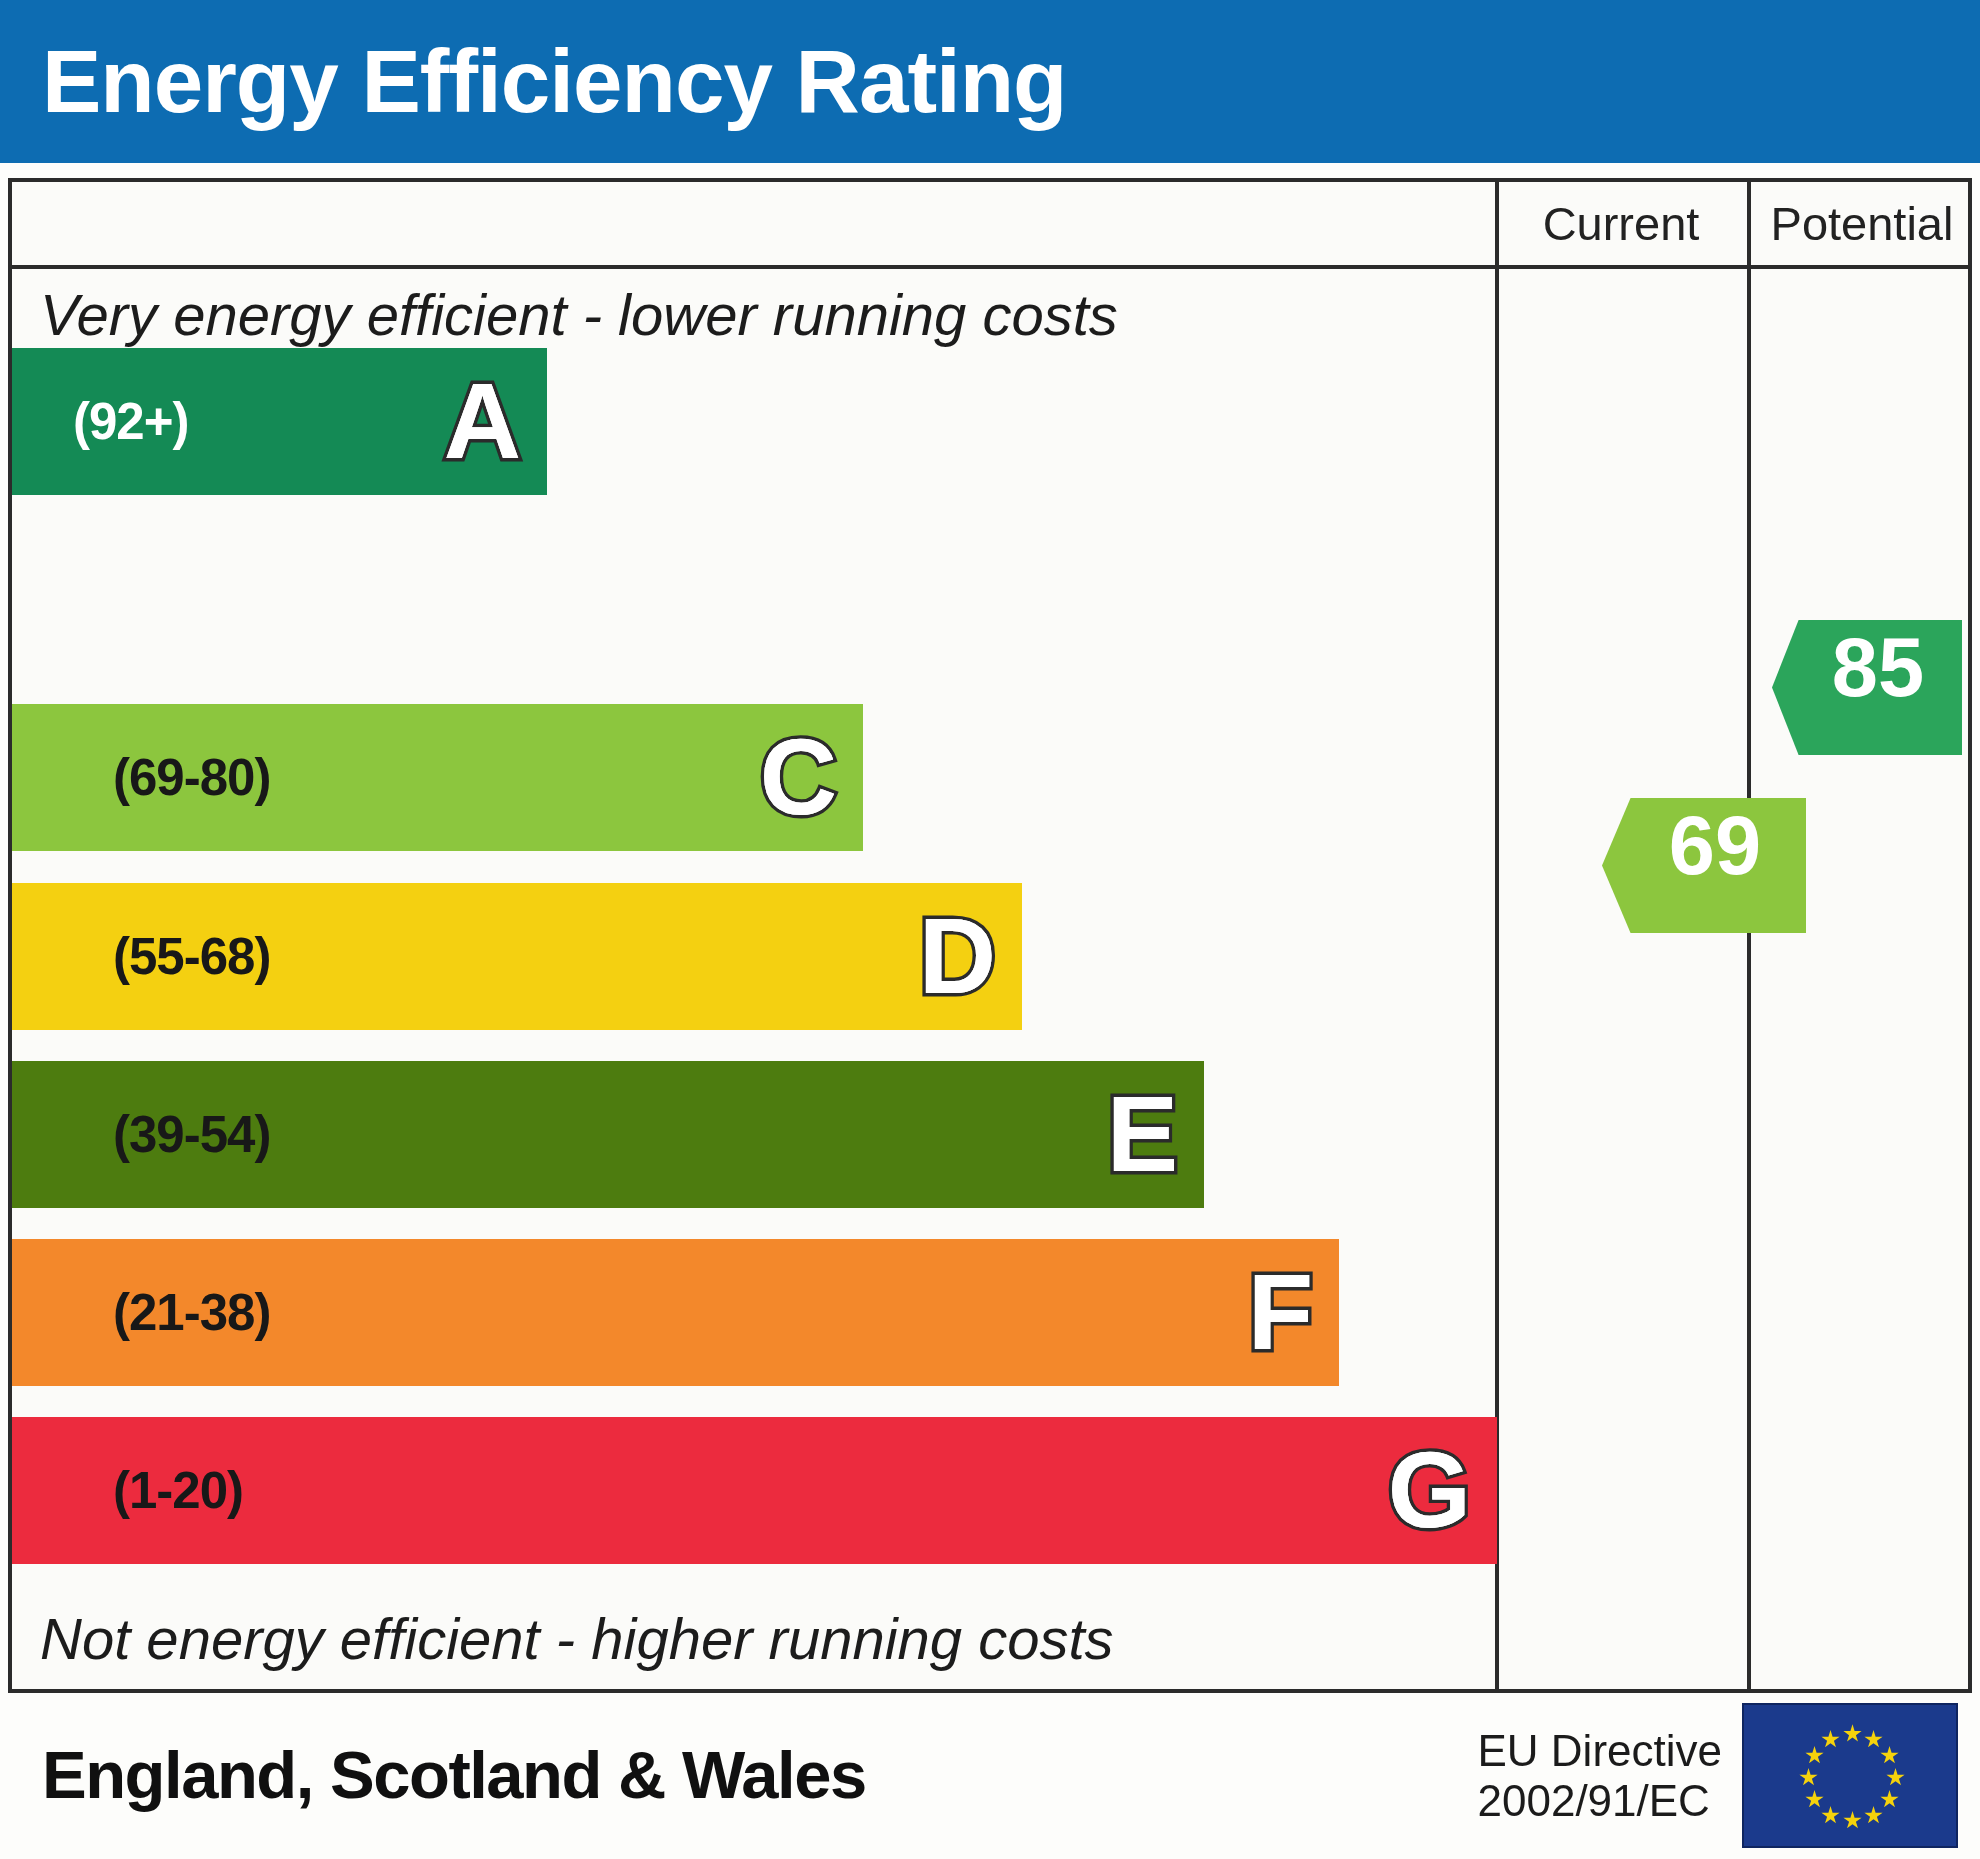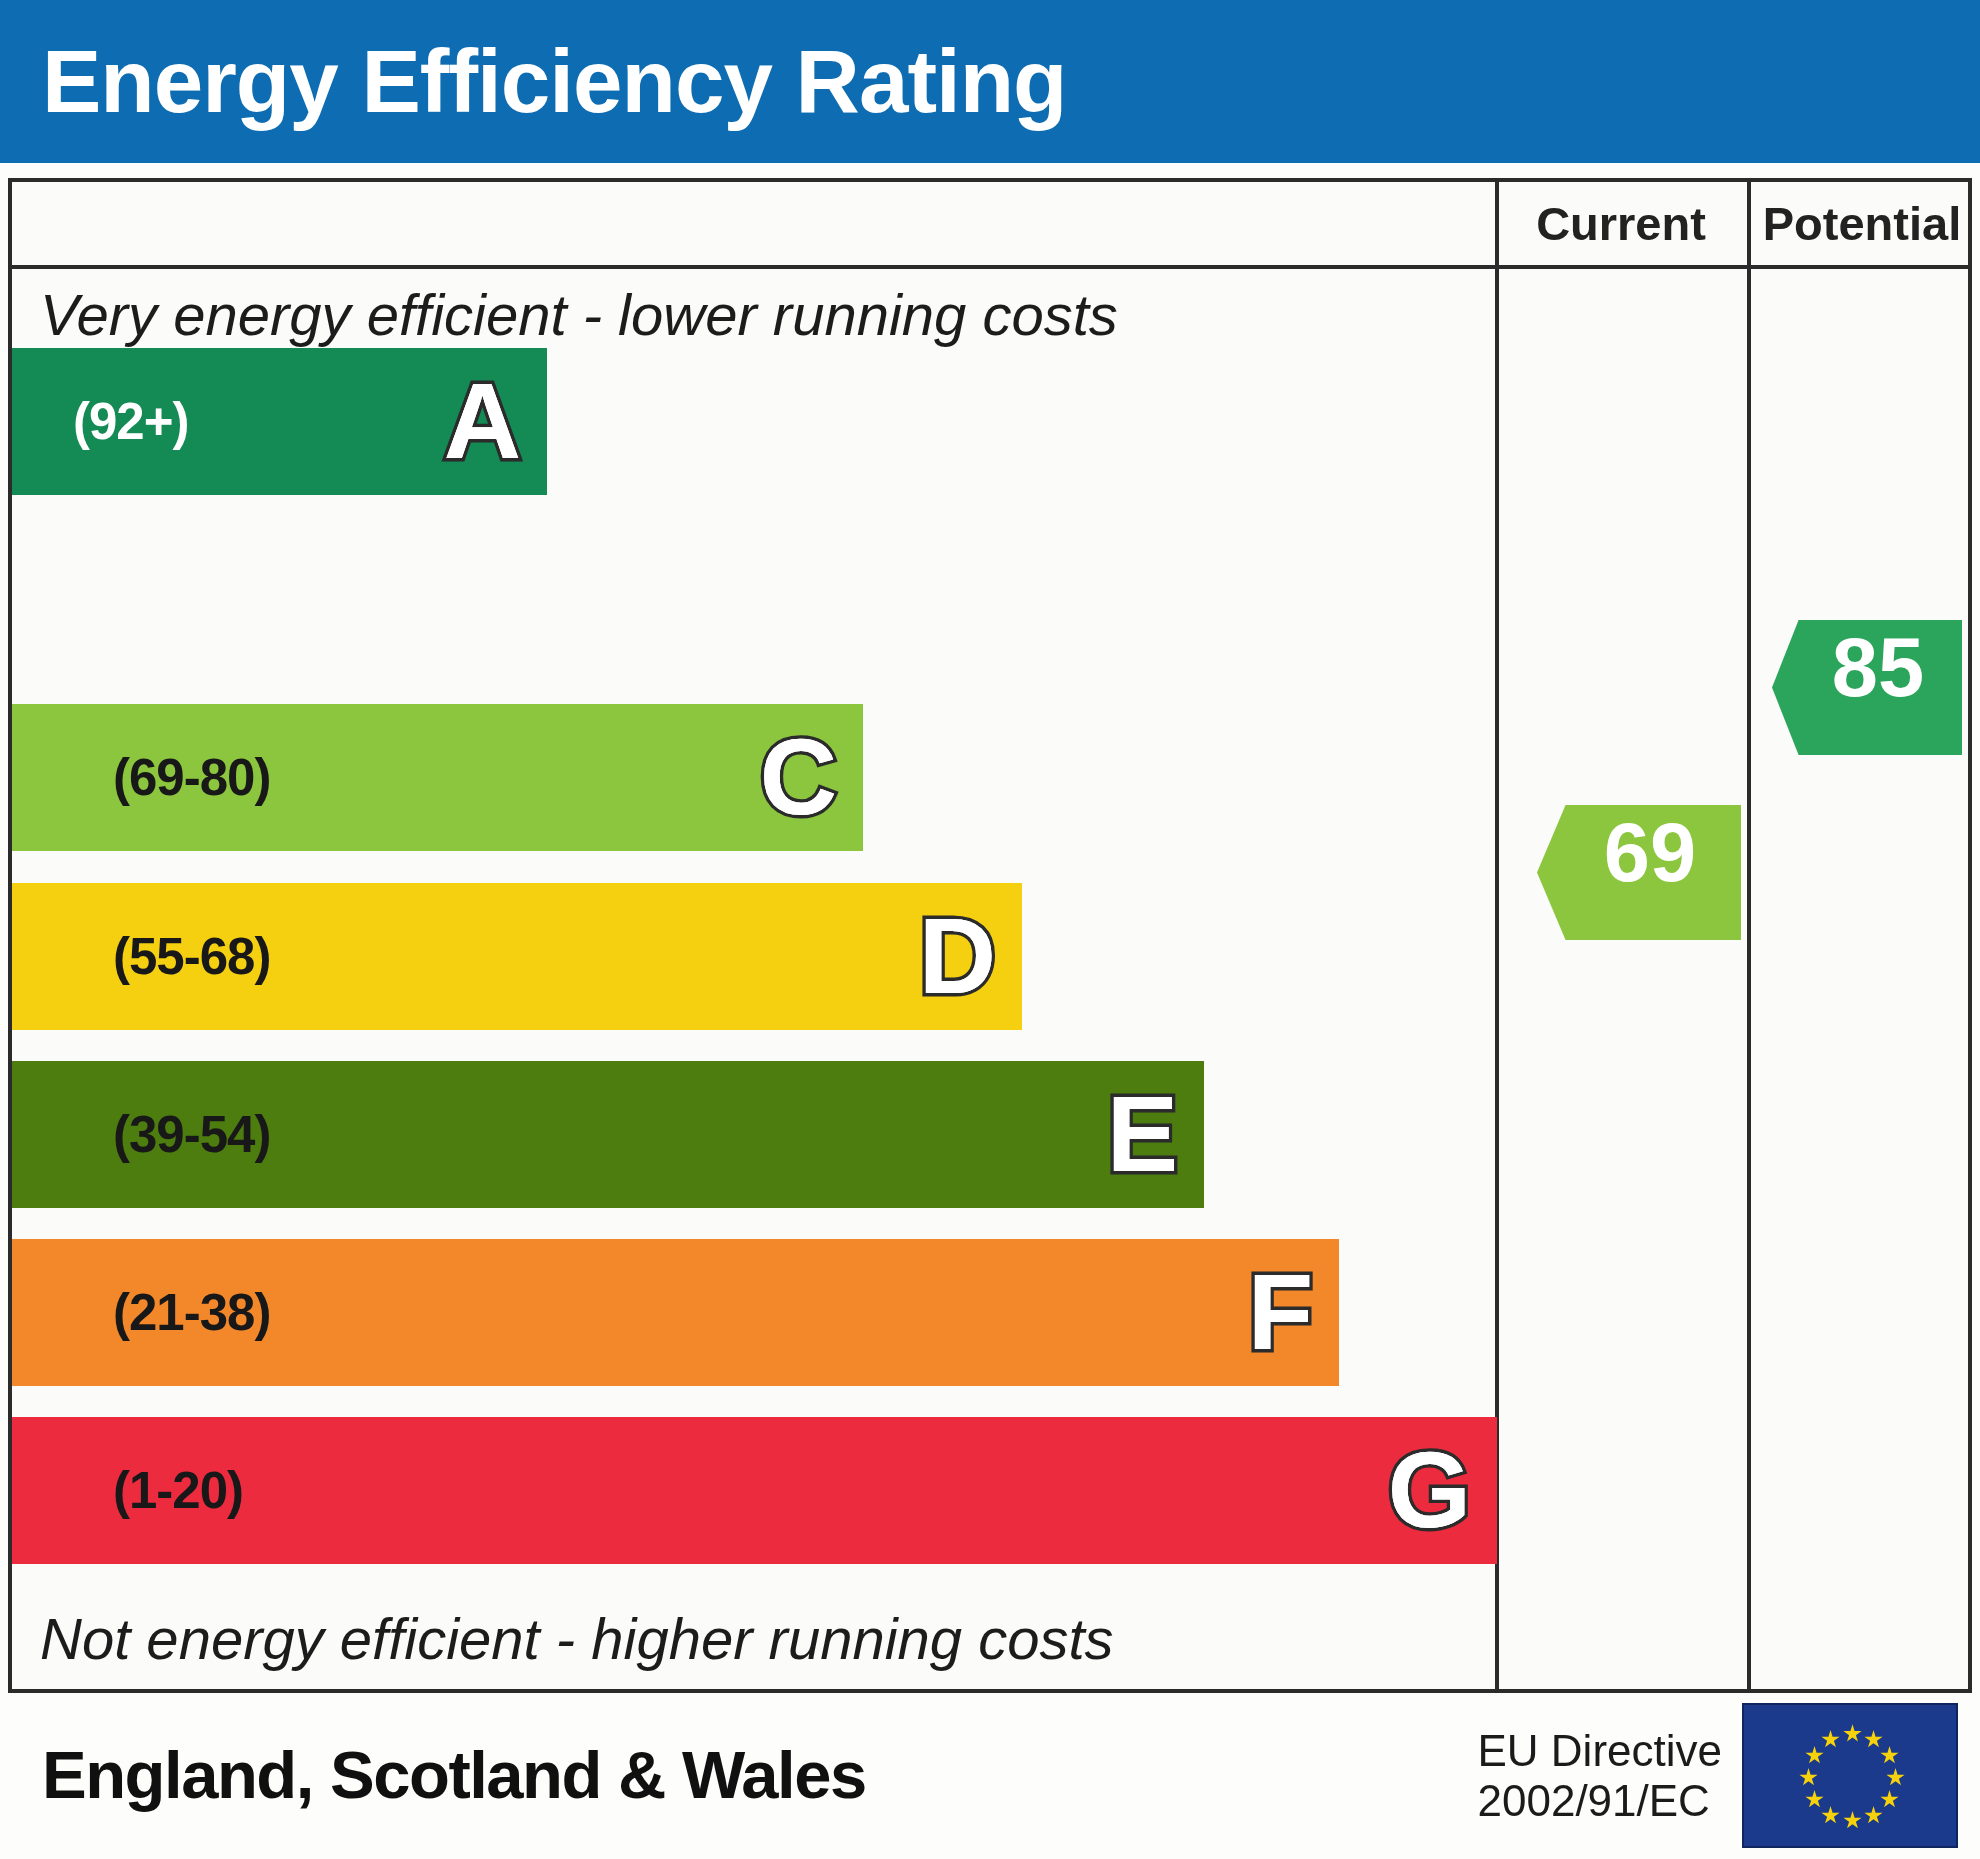--- a/index.html
+++ b/index.html
@@ -44,21 +44,21 @@
   .hdr-row {
     position: absolute;
     left: 0; top: 0;
     width: 100%; height: 87px;
     border-bottom: 4px solid #2b2b2b;
   }
   .hdr-cell {
     position: absolute;
     top: 0; height: 83px;
     display: flex; align-items: center; justify-content: center;
-    font-size: 47px; font-weight: bold; color: #222;
+    font-size: 47px; font-weight: normal; color: #222;
   }
   .hdr-current   { left: 1483px; width: 248px; border-left: 4px solid #2b2b2b; }
   .hdr-potential { left: 1735px; width: 226px; border-left: 4px solid #2b2b2b; }
 
   
   .vrule {
     position: absolute;
     top: 87px; width: 4px; height: 1424px;
     background: #2b2b2b;
   }
@@ -111,21 +111,21 @@
   .arrow {
     position: absolute;
     height: 135px;
     display: flex; align-items: flex-start; justify-content: center;
     clip-path: polygon(14% 0%, 100% 0%, 100% 100%, 14% 100%, 0% 50%);
     color: #ffffff;
     font-size: 83px;
     font-weight: bold;
     padding-left: 22px;
   }
-  .arrow-current   { left: 1525px; width: 204px; margin-top: 7px; }
+  .arrow-current   { left: 1590px; width: 204px; }
   .arrow-potential { left: 1760px; width: 190px; }
 
   
   .footer {
     position: absolute;
     left: 8px; top: 1697px;
     width: 1964px; height: 154px;
     display: flex; align-items: center;
   }
   .footer-region {

